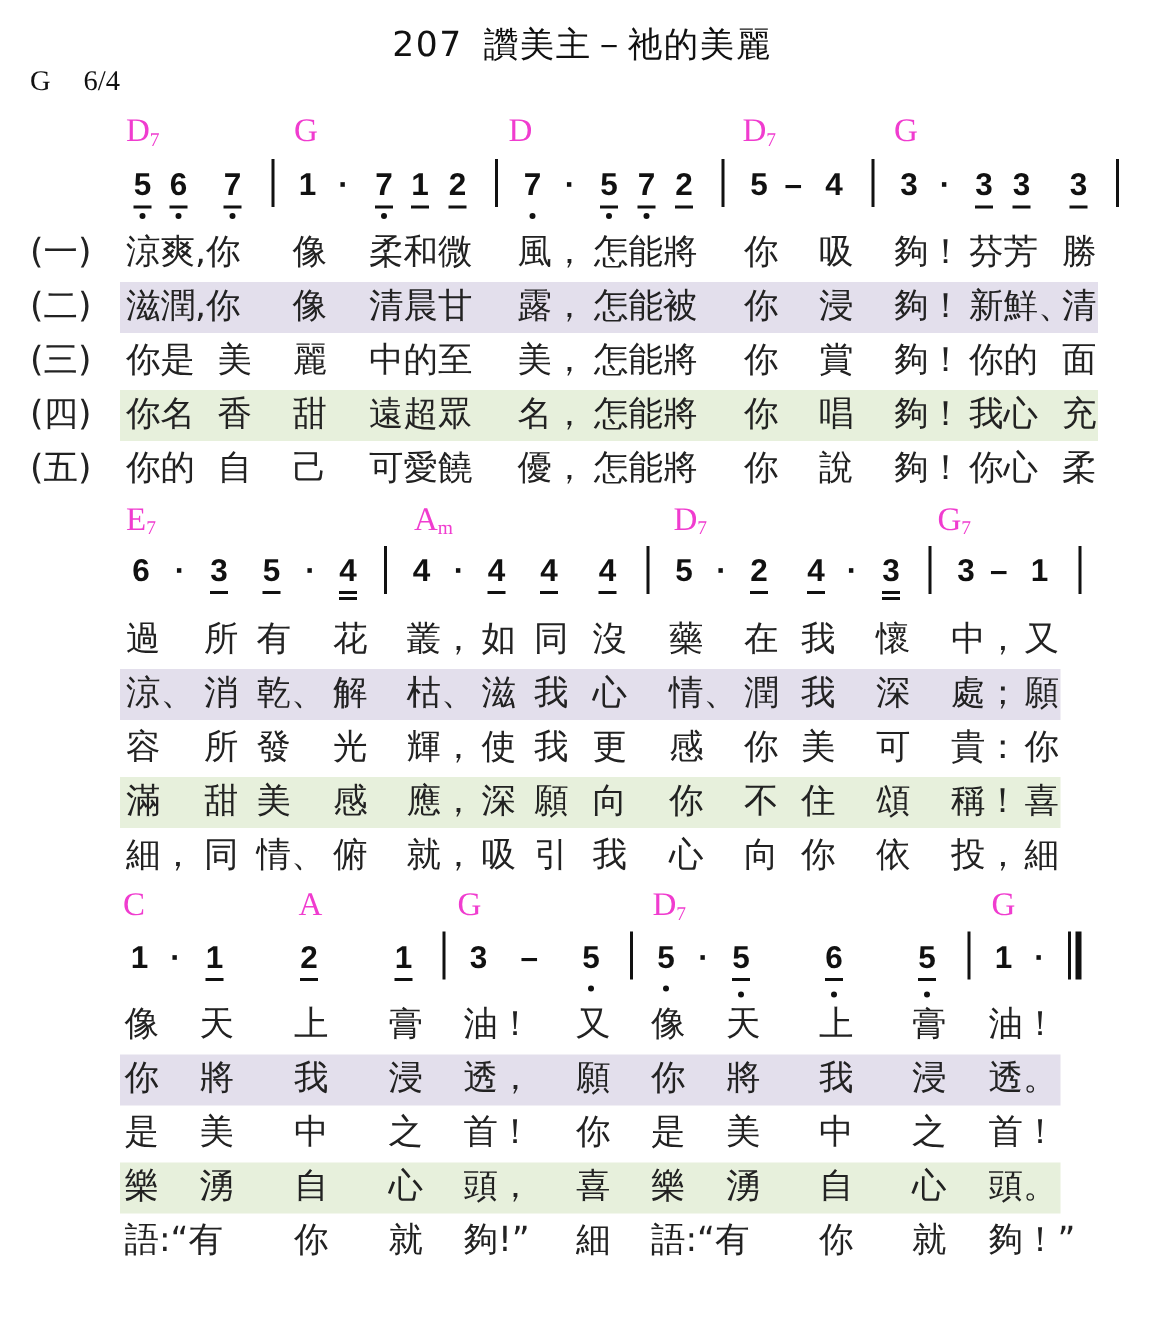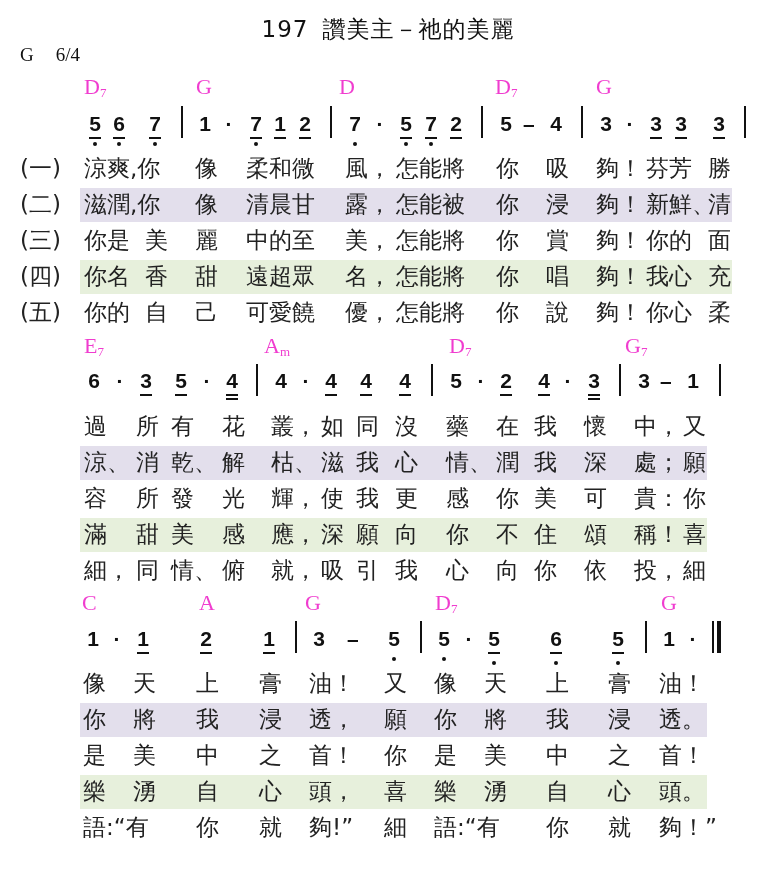--- a/index.html
+++ b/index.html
@@ -24,21 +24,21 @@
     .band { left:80px; height:34px; }
     .band.purple { background:#e3dfec; }
     .band.green { background:#e7f0dc; }
     .lyric { font-family:"DejaVu Sans", sans-serif; font-size:23px; line-height:36px; white-space:nowrap; color:#222; }
     .label { font-family:"DejaVu Sans", sans-serif; font-size:23px; line-height:36px; left:20px; color:#222; }
   </style>
 </head>
 <body>
 
 <div class="abs title">
-  <span class="num">197</span><span>讚美主－祂的美麗</span>
+  <span class="num">207</span><span>讚美主－祂的美麗</span>
 </div>
 <div class="abs keysig">
   <span>G</span><span>6/4</span>
 </div>
 
 <div>
 
   <div class="abs chord" style="left:84px;top:74px"><span>D</span><sub>7</sub></div>
   <div class="abs chord" style="left:196px;top:74px"><span>G</span></div>
   <div class="abs chord" style="left:339px;top:74px"><span>D</span></div>
@@ -145,21 +145,21 @@
     <div class="abs lyric" style="left:496px;top:294px">你</div>
     <div class="abs lyric" style="left:546px;top:294px">說</div>
     <div class="abs lyric" style="left:596px;top:294px">夠！</div>
     <div class="abs lyric" style="left:646px;top:294px">你心</div>
     <div class="abs lyric" style="left:708px;top:294px">柔</div>
   </div>
 </div>
 
 <div>
   <div class="abs chord" style="left:84px;top:333px"><span>E</span><sub>7</sub></div>
-  <div class="abs chord" style="left:264px;top:333px"><span>A</span><sub>m</sub></div>
+  <div class="abs chord" style="left:276px;top:333px"><span>A</span><sub>m</sub></div>
   <div class="abs chord" style="left:449px;top:333px"><span>D</span><sub>7</sub></div>
   <div class="abs chord" style="left:625px;top:333px"><span>G</span><sub>7</sub></div>
 
   <div class="abs note" style="left:84px;top:369px"><span>6</span></div>
   <div class="abs note" style="left:110px;top:369px"><span>·</span></div>
   <div class="abs note" style="left:136px;top:369px"><span>3</span><i class="u1"></i></div>
   <div class="abs note" style="left:171px;top:369px"><span>5</span><i class="u1"></i></div>
   <div class="abs note" style="left:197px;top:369px"><span>·</span></div>
   <div class="abs note" style="left:222px;top:369px"><span>4</span><i class="u1"></i><i class="u2"></i></div>
   <div class="abs bar" style="left:256px;top:364px;height:32px"></div>

